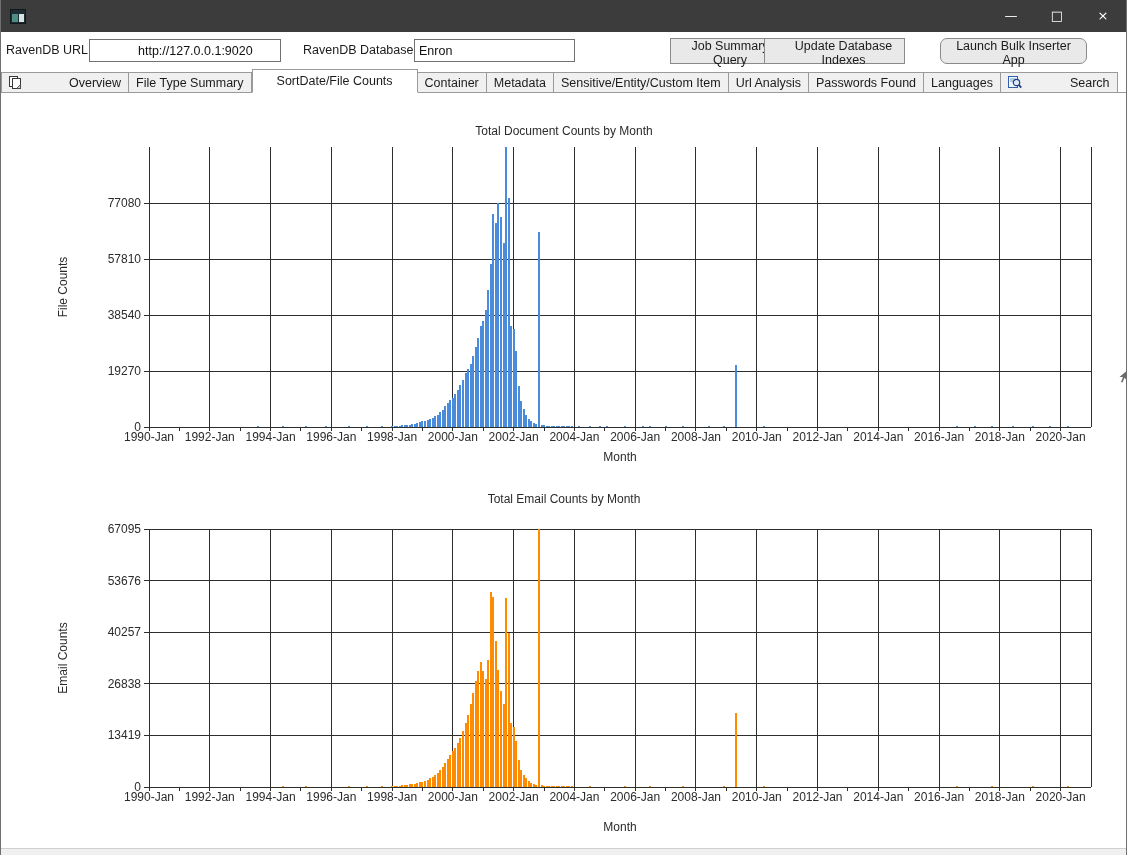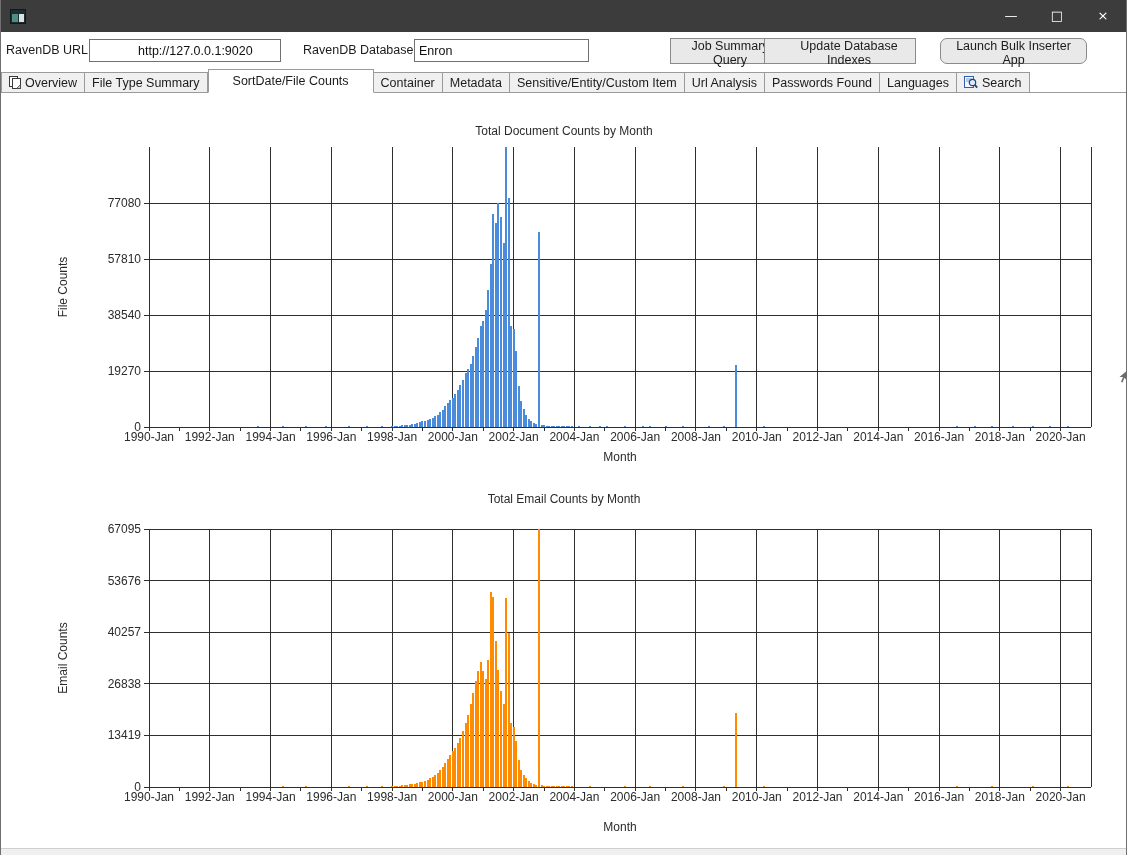--- a/index.html
+++ b/index.html
@@ -27,38 +27,38 @@
   
   .toolbar{position:absolute;left:0;top:32px;width:100%;height:37px;background:#ffffff;}
   .toolbar .lbl{position:absolute;top:11px;font-size:12.5px;color:#1b1b1b;}
   .lbl-url{left:5px;}
   .lbl-db{left:302px;}
   .txt{
     position:absolute;top:7px;height:23px;border:1px solid #707070;background:#fff;
     font-family:"Liberation Sans",sans-serif;font-size:12.5px;color:#111;padding:0 4px;
   }
   .txt-url{left:88px;width:192px;padding-left:48px;}
-  .txt-db{left:413px;width:175px;}
+  .txt-db{left:413px;width:161px;}
   .btn{
     position:absolute;top:6px;height:26px;background:#e9e9e9;border:1px solid #8a8a8a;
     font-family:"Liberation Sans",sans-serif;font-size:12.5px;color:#1b1b1b;padding:0 10px;
   }
   .btn-1{left:625px;width:120px;margin-left:44px;}
-  .btn-2{left:763px;width:152px;padding-left:28px;}
+  .btn-2{left:763px;width:141px;padding-left:28px;}
   .btn-3{left:939px;width:147px;border-radius:7px;}
   
   .tabstrip{
     position:absolute;left:0;top:69px;width:100%;height:24px;
     display:flex;align-items:flex-end;background:#ffffff;
   }
   .tabstrip::after{content:"";position:absolute;left:0;bottom:0;width:100%;height:1px;background:#9a9a9a;}
   .tab{
     position:relative;height:21px;margin-top:3px;background:#f0f0f0;border:1px solid #9a9a9a;
     border-left-width:0;display:flex;align-items:center;padding:0 7px;font-size:12.5px;color:#1b1b1b;
-    white-space:nowrap;z-index:1;
+    white-space:nowrap;z-index:1;gap:44px;
   }
   .tab:first-child{border-left-width:1px;}
   .tab.selected{
     height:24px;background:#ffffff;border-left-width:1px;border-bottom:1px solid #ffffff;
     z-index:3;margin-top:12px;padding:0 24px;
   }
   .tab .ticon{margin-right:4px;display:inline-flex;}
   
   .chart-svg{position:absolute;left:0;width:1127px;height:372px;}
   #chart0{top:100px;}

